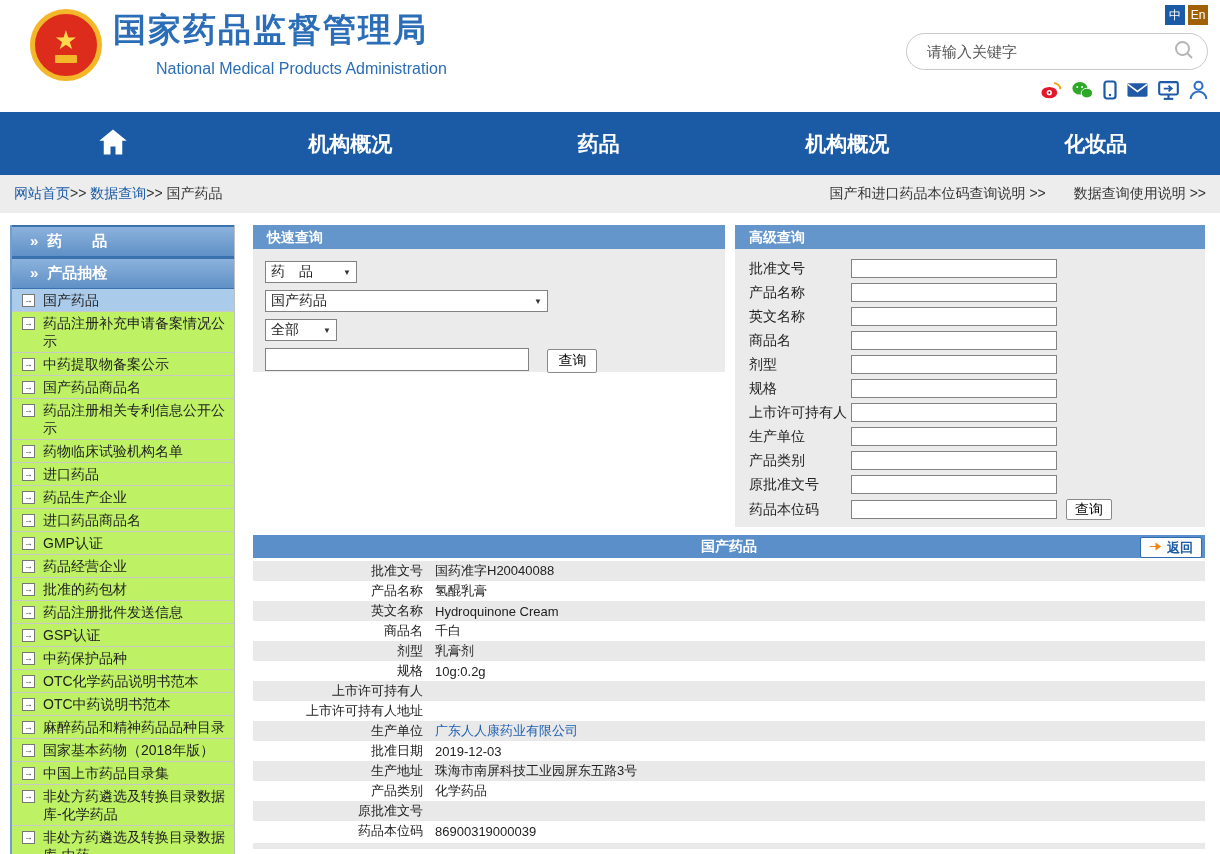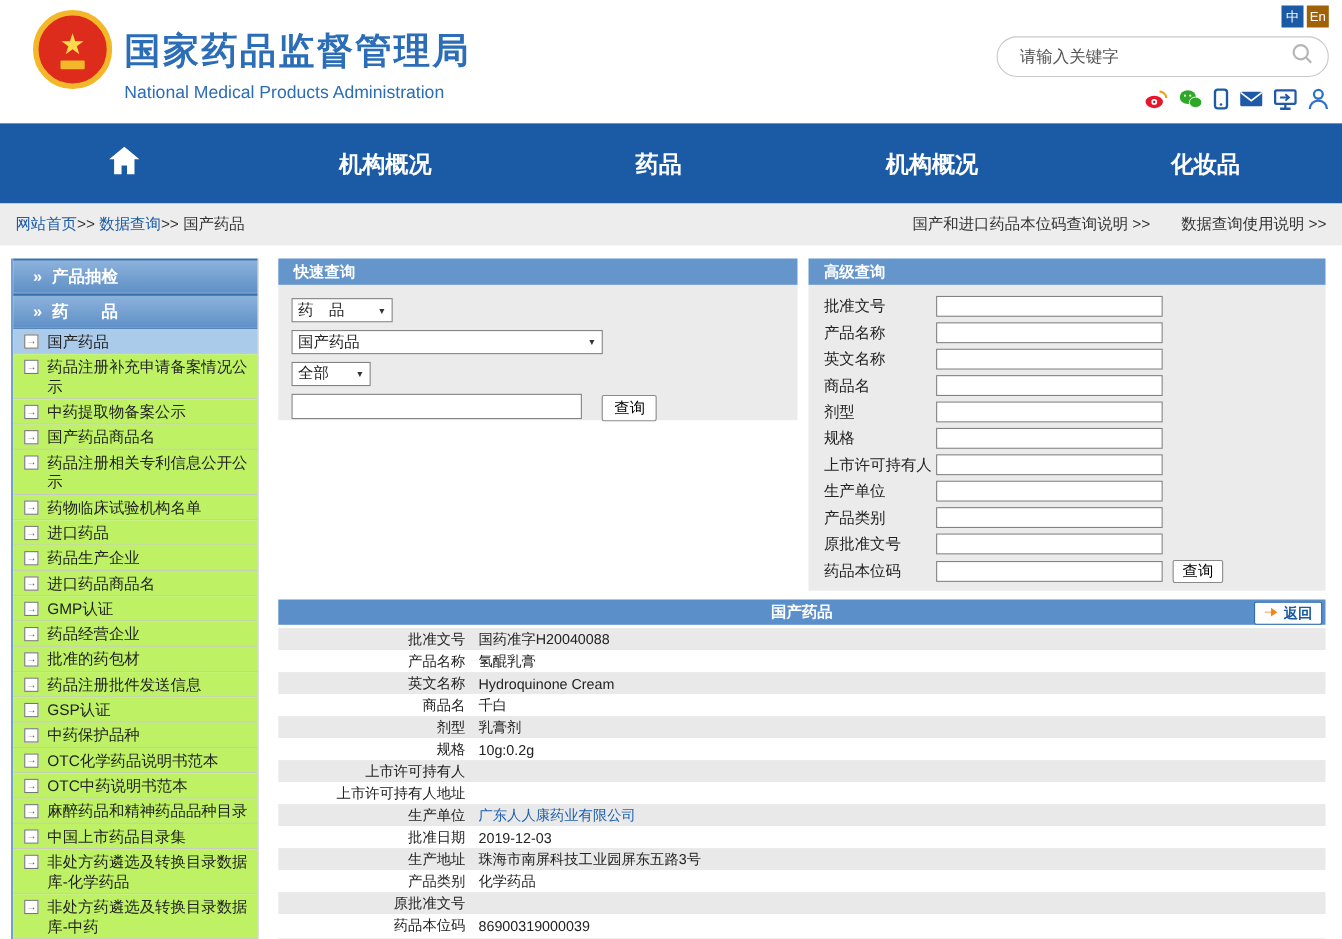--- a/index.html
+++ b/index.html
@@ -5,38 +5,38 @@
   html,body{margin:0;padding:0;}
   body{width:1220px;height:854px;overflow:hidden;background:#fff;
        font-family:"Liberation Sans","DejaVu Sans",sans-serif;}
   
   .header{position:relative;height:112px;background:#fff;}
   .logo{position:absolute;left:30px;top:9px;width:62px;height:62px;border-radius:50%;
         background:#dd2b1c;border:5px solid #f3b829;display:flex;align-items:center;
         justify-content:center;flex-direction:column;cursor:pointer;}
   .logo .star{color:#ffd94d;font-size:26px;line-height:26px;}
   .logo .tower{width:22px;height:8px;background:#f3b829;border-radius:1px;margin-top:2px;}
-  .brand{position:absolute;left:113px;top:24px;}
+  .brand{position:absolute;left:113px;top:8px;}
   .brand-cn{font-size:33px;font-weight:bold;color:#2b6db6;letter-spacing:2px;}
-  .brand-en{font-size:16px;color:#2b6db6;margin-top:7px;}
+  .brand-en{font-size:16px;color:#2b6db6;margin-top:7px;margin-left:43px;}
   .lang{position:absolute;top:5px;right:12px;display:flex;gap:3px;}
   .lang-btn{width:20px;height:20px;font-size:12px;color:#fff;display:flex;
             align-items:center;justify-content:center;cursor:pointer;}
   .lang-zh{background:#1b5aa5;}
   .lang-en{background:#a16207;}
   .search-box{position:absolute;top:33px;right:12px;width:302px;height:37px;
               border:1px solid #c9c9c9;border-radius:19px;display:flex;align-items:center;
               padding:0 12px 0 18px;box-sizing:border-box;background:#fff;}
   .search-input{border:none;outline:none;flex:1;font-size:15px;color:#333;background:transparent;
                 font-family:"Liberation Sans","DejaVu Sans",sans-serif;}
   .search-input::placeholder{color:#555;}
   .social{position:absolute;top:80px;right:12px;display:flex;gap:10px;align-items:center;}
   .social svg{display:block;cursor:pointer;}
   
-  .nav{height:73px;background:#1b5aa5;display:flex;align-items:center;}
+  .nav{height:63px;background:#1b5aa5;display:flex;align-items:center;}
   .nav-home{width:226px;text-align:center;cursor:pointer;}
   .nav-item{flex:1;text-align:center;color:#fff;font-size:21px;font-weight:bold;cursor:pointer;}
   
   .breadcrumb{height:38px;background:#ededed;display:flex;align-items:center;
               padding:0 14px;font-size:14px;color:#333;}
   .bc-left{flex:1;}
   .bc-link{color:#1b5aa5;cursor:pointer;text-decoration:none;}
   .bc-right{display:flex;gap:28px;text-align:center;}
   .bc-rlink{color:#333;cursor:pointer;}
   
@@ -188,22 +188,22 @@
   </div>
   <div class="bc-right">
     <span class="bc-rlink">国产和进口药品本位码查询说明 &gt;&gt;</span>
     <span class="bc-rlink">数据查询使用说明 &gt;&gt;</span>
   </div>
 </div>
 
 <div class="content">
 
   <div class="sidebar">
+    <div class="side-header"><span class="arr">»</span><span>药　　品</span></div>
     <div class="side-header"><span class="arr">»</span><span>产品抽检</span></div>
-    <div class="side-header"><span class="arr">»</span><span>药　　品</span></div>
     <div id="sidebar-items">
         <div class="side-item selected">
           <span class="si-icon"></span>
           <span class="si-label">国产药品</span>
         </div>
         <div class="side-item">
           <span class="si-icon"></span>
           <span class="si-label">药品注册补充申请备案情况公示</span>
         </div>
         <div class="side-item">
@@ -262,20 +262,24 @@
           <span class="si-icon"></span>
           <span class="si-label">OTC化学药品说明书范本</span>
         </div>
         <div class="side-item">
           <span class="si-icon"></span>
           <span class="si-label">OTC中药说明书范本</span>
         </div>
         <div class="side-item">
           <span class="si-icon"></span>
           <span class="si-label">麻醉药品和精神药品品种目录</span>
+        </div>
+        <div class="side-item">
+          <span class="si-icon"></span>
+          <span class="si-label">国家基本药物（2018年版）</span>
         </div>
         <div class="side-item">
           <span class="si-icon"></span>
           <span class="si-label">中国上市药品目录集</span>
         </div>
         <div class="side-item">
           <span class="si-icon"></span>
           <span class="si-label">非处方药遴选及转换目录数据库-化学药品</span>
         </div>
         <div class="side-item">

